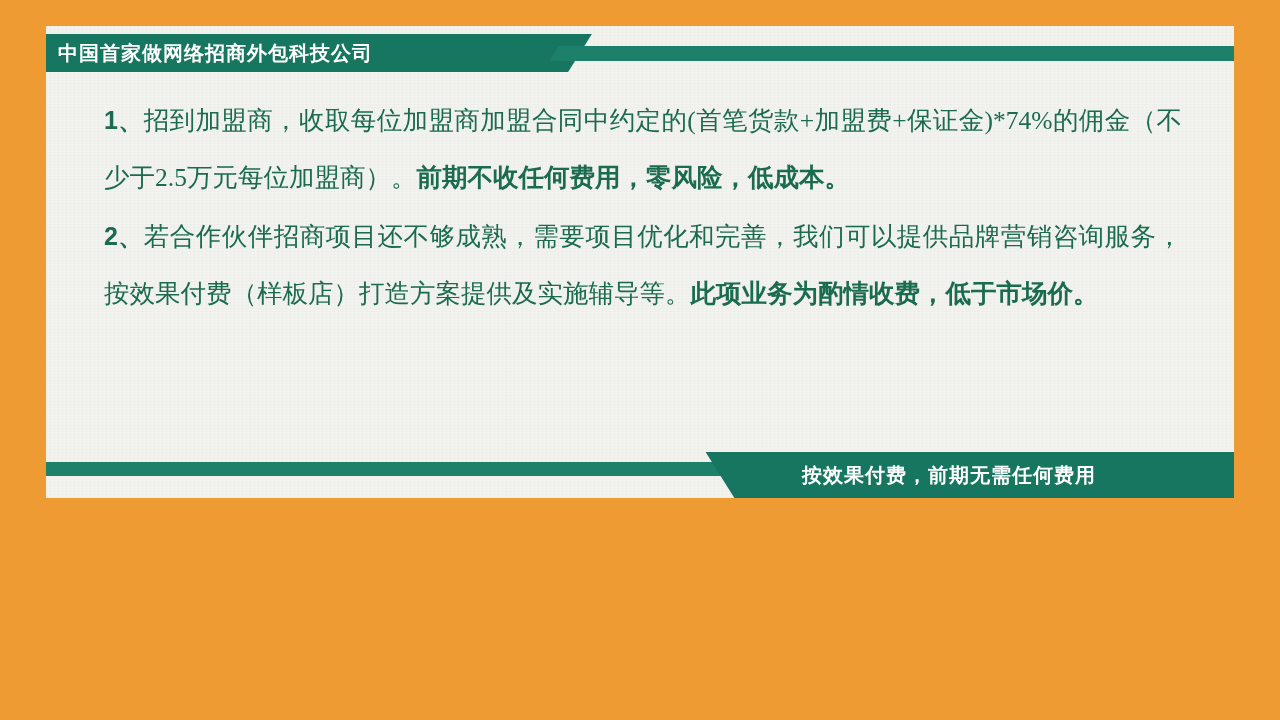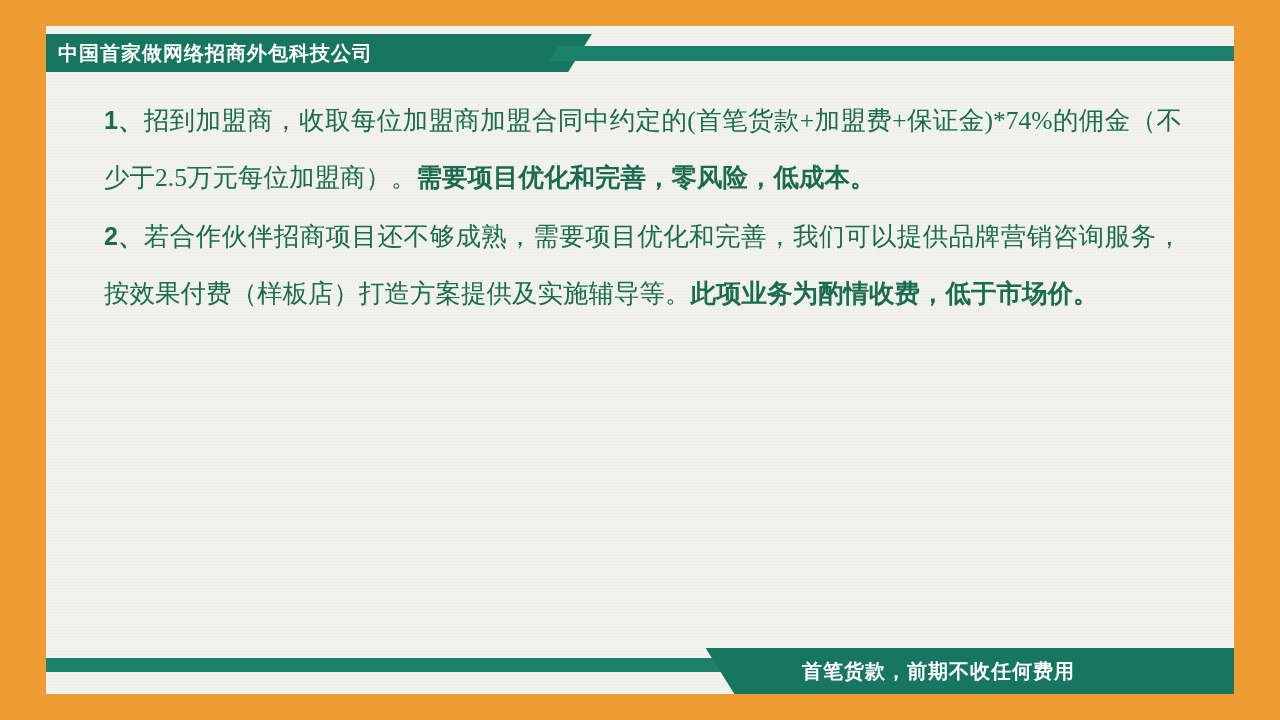--- a/index.html
+++ b/index.html
@@ -19,21 +19,21 @@
     height: 720px;
     background: #ee9b33;
     box-sizing: border-box;
   }
   
   .panel {
     position: absolute;
     left: 46px;
     top: 26px;
     width: 1188px;
-    height: 668px;
+    height: 472px;
     background: #f2f2ee;
     background-image:
       repeating-linear-gradient(0deg, rgba(0,0,0,0.012) 0px, rgba(0,0,0,0.012) 1px, rgba(255,255,255,0) 1px, rgba(255,255,255,0) 3px),
       repeating-linear-gradient(90deg, rgba(0,0,0,0.010) 0px, rgba(0,0,0,0.010) 1px, rgba(255,255,255,0) 1px, rgba(255,255,255,0) 4px);
     box-sizing: border-box;
   }
   
   .header-bar {
     position: absolute;
     left: 0;
@@ -185,32 +185,32 @@
       <div class="header-stripe-main"></div>
       <div class="header-stripe-angle"></div>
       <div class="header-stripe-thin2"></div>
       <div class="header-stripe-thin"></div>
       <div class="header-title">中国首家做网络招商外包科技公司</div>
     </div>
 
     <div class="content">
 
       <p class="para">
-        <span class="num">1、</span><span>招到加盟商，收取每位加盟商加盟合同中约定的(首笔货款+加盟费+保证金)*74%的佣金（不少于2.5万元每位加盟商）。</span><span class="bold">需要项目优化和完善，零风险，低成本。</span>
+        <span class="num">1、</span><span>招到加盟商，收取每位加盟商加盟合同中约定的(首笔货款+加盟费+保证金)*74%的佣金（不少于2.5万元每位加盟商）。</span><span class="bold">前期不收任何费用，零风险，低成本。</span>
       </p>
 
       <p class="para">
         <span class="num">2、</span><span>若合作伙伴招商项目还不够成熟，需要项目优化和完善，我们可以提供品牌营销咨询服务，按效果付费（样板店）打造方案提供及实施辅导等。</span><span class="bold">此项业务为酌情收费，低于市场价。</span>
       </p>
 
 
     </div>
 
     <div class="footer-bar">
       <div class="footer-thin"></div>
       <div class="footer-thin-angle"></div>
       <div class="footer-main-angle"></div>
       <div class="footer-main"></div>
-      <div class="footer-text">首笔货款，前期不收任何费用</div>
+      <div class="footer-text">按效果付费，前期无需任何费用</div>
     </div>
 
   </div>
 </div>
 
 </body></html>

